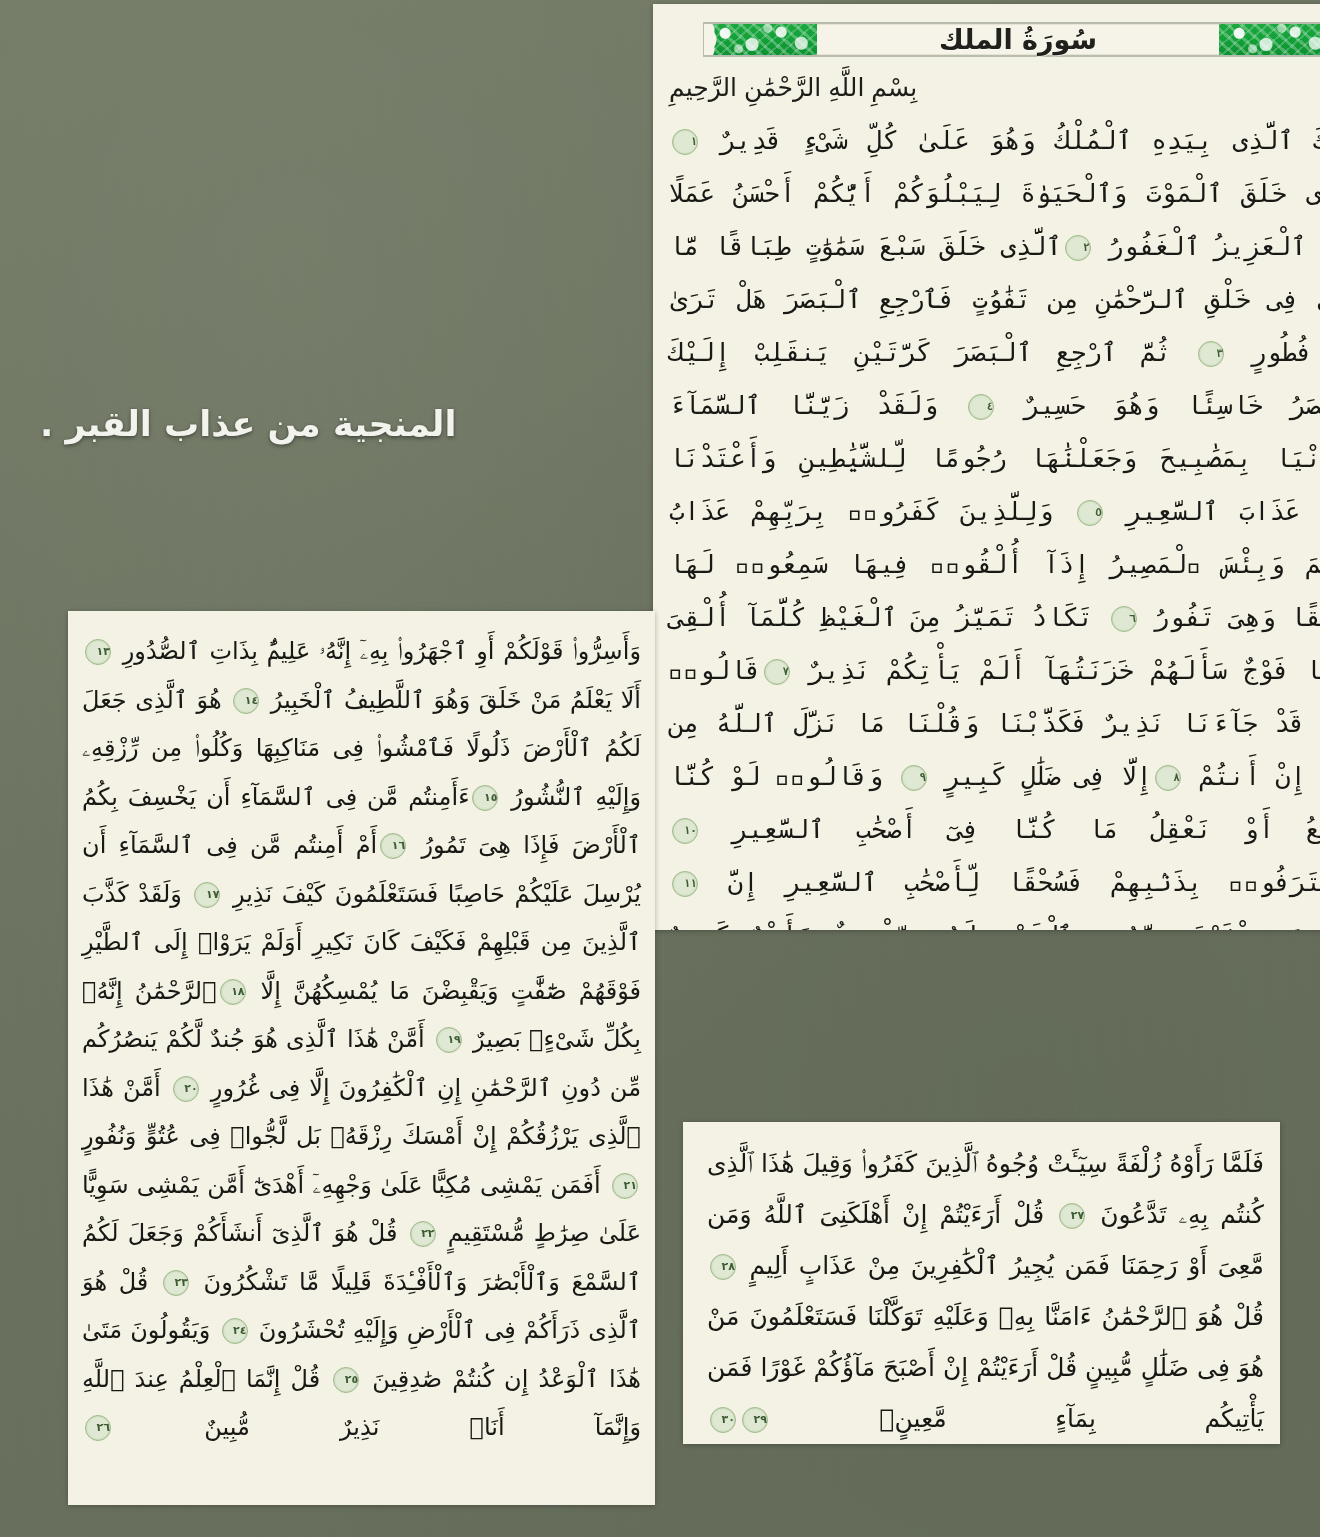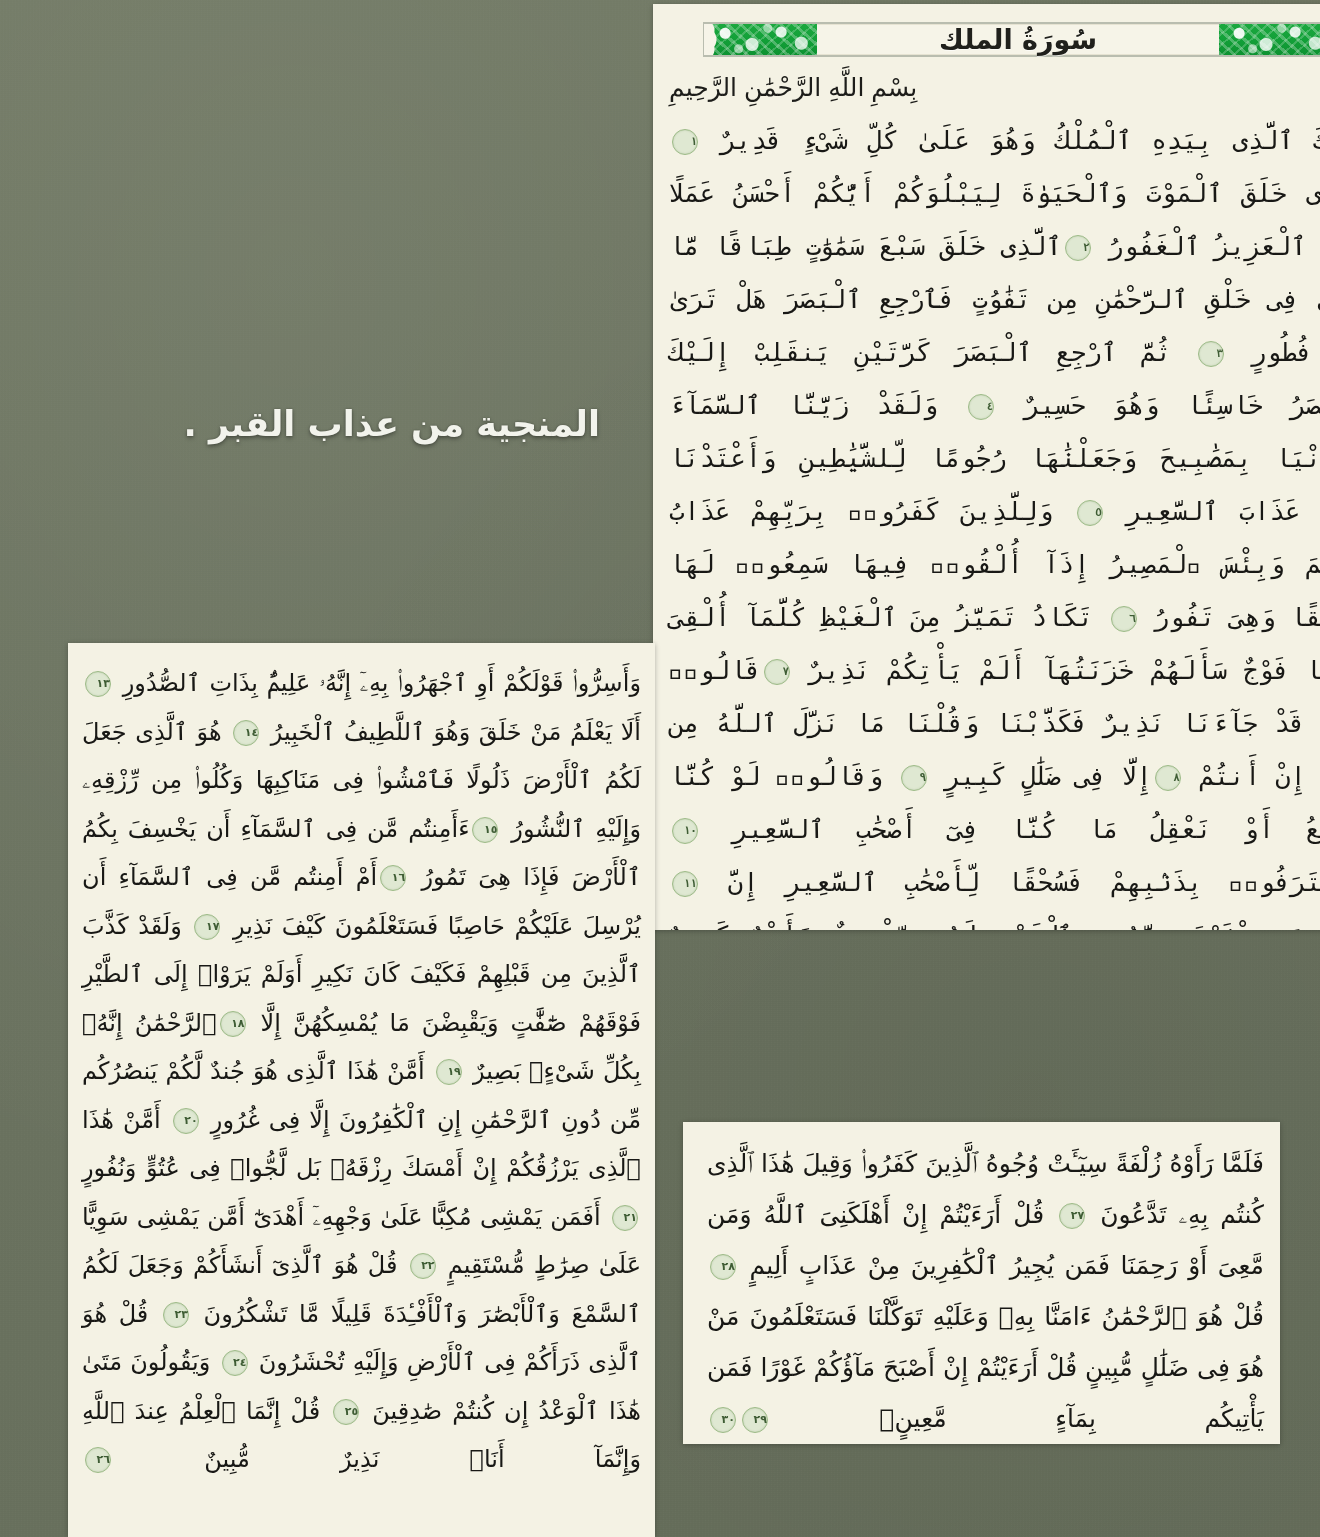--- a/index.html
+++ b/index.html
@@ -57,21 +57,21 @@
 
   #panel-top-right {
     left: 653px;
     top: 4px;
     width: 730px;
     height: 926px;
     padding: 14px 16px 8px 16px;
   }
   #panel-left {
     left: 68px;
-    top: 643px;
+    top: 611px;
     width: 587px;
     height: 894px;
     padding: 16px 14px 6px 14px;
   }
   #panel-bottom-right {
     left: 683px;
     top: 1122px;
     width: 597px;
     height: 322px;
     padding: 16px 16px 10px 24px;
@@ -173,21 +173,21 @@
     vertical-align: middle;
     box-shadow: inset 0 0 2px rgba(120,150,100,0.45);
   }
 
   
   #caption-overlay {
     position: absolute;
     left: 40px;
     top: 404px;
     width: 560px;
-    text-align: right;
+    text-align: left;
     direction: rtl;
     font-family: "DejaVu Sans", "Liberation Sans", sans-serif;
     font-size: 35px;
     font-weight: 700;
     color: #f2f3ec;
     letter-spacing: 1px;
     text-shadow: 0 2px 4px rgba(0,0,0,0.35), 0 0 2px rgba(0,0,0,0.25);
     pointer-events: none;
   }
 </style>

